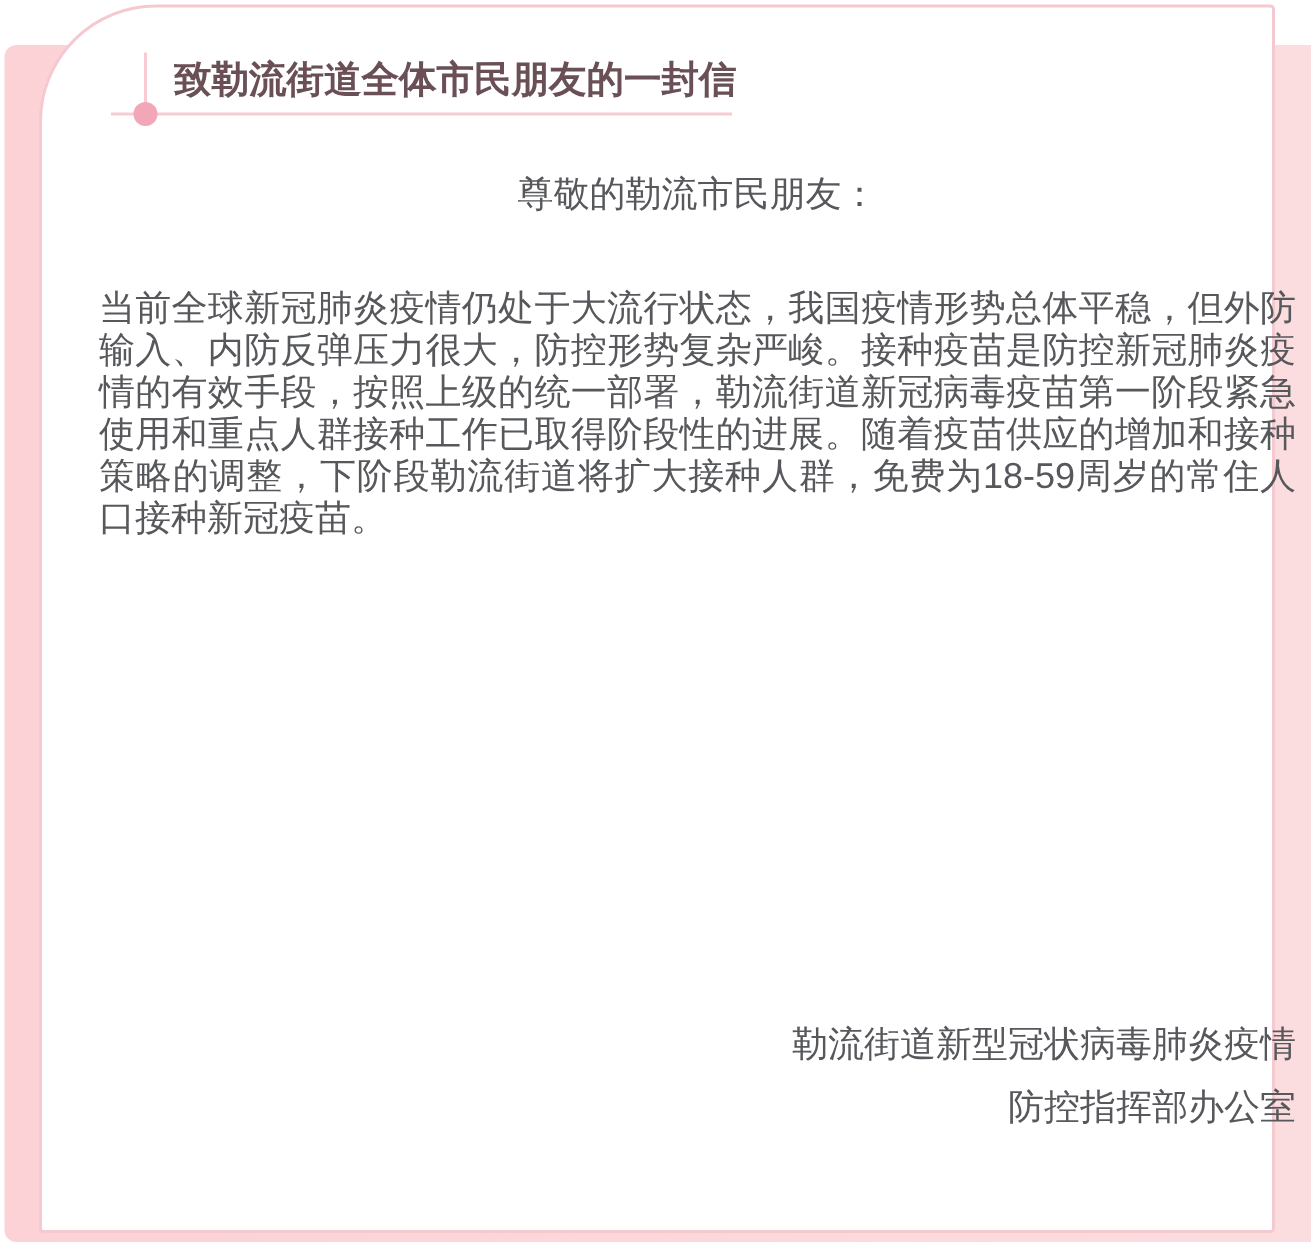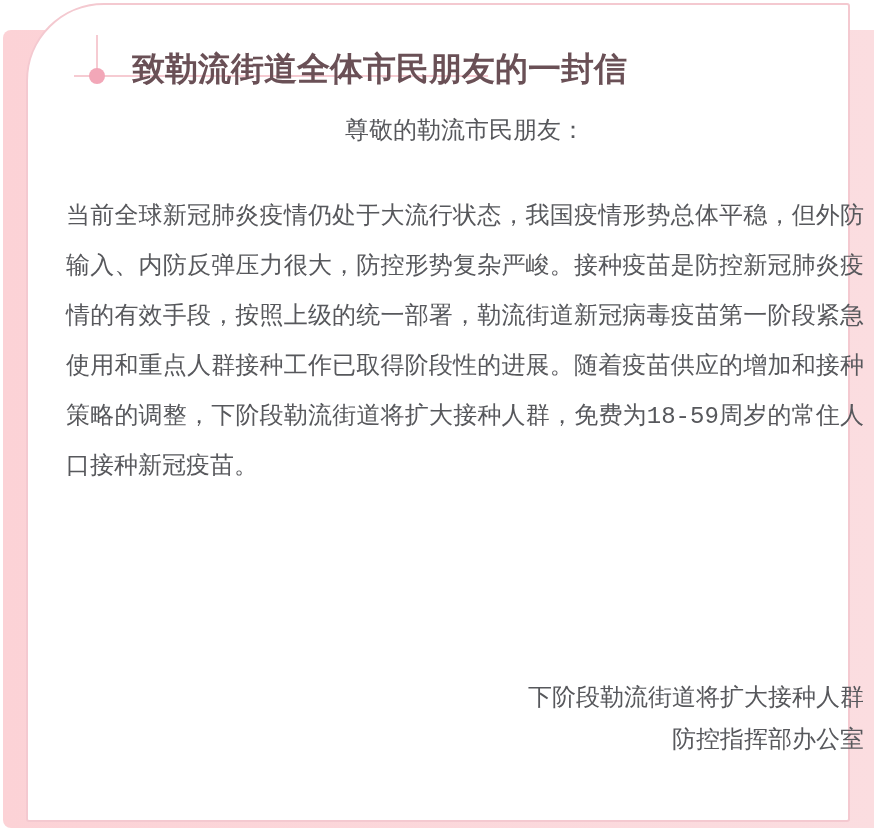--- a/index.html
+++ b/index.html
@@ -24,32 +24,32 @@
   }
   .accent-hline{
     position:absolute;left:46px;top:70px;width:414px;height:2px;
     background:var(--pink-line,#f6cbd2);
   }
   .accent-dot{
     position:absolute;left:61px;top:63px;width:16px;height:16px;
     border-radius:50%;background:var(--pink-dot,#f2a7b8);
   }
   .title{
-    position:absolute;left:88px;top:33px;margin:16px;
-    font-size:33px;line-height:30px;font-weight:700;
+    position:absolute;left:88px;top:33px;margin:0;
+    font-size:25px;line-height:30px;font-weight:700;
     color:var(--title-color,#6a5056);
     letter-spacing:0;
   }
   .textblock{
     position:absolute;left:38px;width:798px;margin:0;
     font-size:24px;color:var(--body-color,#57585c);
     text-align:justify;
   }
   .salutation{top:105px;line-height:40px;text-align:center;}
-  .para-main{top:187px;line-height:50px;font-family:Liberation Mono, monospace;}
+  .para-main{top:187px;line-height:28px;}
   .para-callout{top:470px;line-height:40px;}
   .em{
     color:var(--emphasis-red,#d13a3c);font-weight:700;
     text-decoration:underline;
     text-decoration-thickness:2px;
     text-underline-offset:5px;
     text-decoration-color:var(--emphasis-red,#d13a3c);
   }
   .signature{
     position:absolute;left:38px;width:798px;top:671px;
@@ -68,17 +68,17 @@
     <div class="accent-dot"></div>
 
     <h1 class="title">致勒流街道全体市民朋友的一封信</h1>
 
     <p class="textblock salutation">尊敬的勒流市民朋友：</p>
 
     <p class="textblock para-main">当前全球新冠肺炎疫情仍处于大流行状态，我国疫情形势总体平稳，但外防输入、内防反弹压力很大，防控形势复杂严峻。接种疫苗是防控新冠肺炎疫情的有效手段，按照上级的统一部署，勒流街道新冠病毒疫苗第一阶段紧急使用和重点人群接种工作已取得阶段性的进展。随着疫苗供应的增加和接种策略的调整，下阶段勒流街道将扩大接种人群，免费为18-59周岁的常住人口接种新冠疫苗。</p>
 
 
     <div class="signature">
-      <div>下阶段勒流街道将扩大接种人群</div>
+      <div>勒流街道新型冠状病毒肺炎疫情</div>
       <div>防控指挥部办公室</div>
     </div>
   </div>
 </div>
 
 </body></html>

